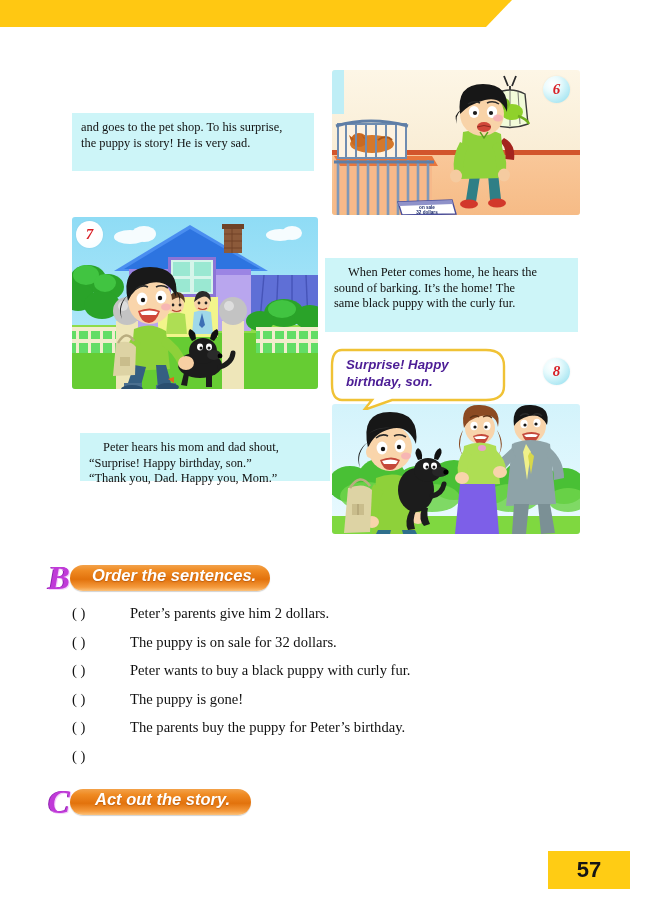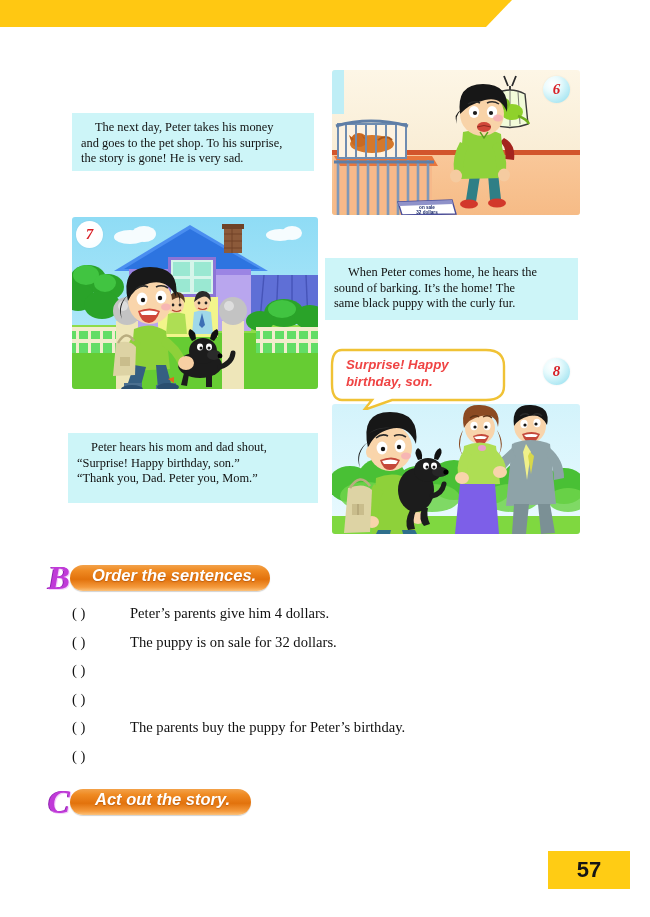--- a/index.html
+++ b/index.html
@@ -54,21 +54,21 @@
   }
 
   
   #speech-bubble-wrap { position:absolute; left:330px; top:348px; width:180px; height:62px; }
   #speech-bubble-wrap svg { position:absolute; left:0; top:0; }
   #speech-text {
     position:absolute; left:16px; top:9px; width:150px;
     font-family:"Liberation Sans", sans-serif;
     font-weight:bold; font-style:italic;
     font-size:13.3px; line-height:16.5px;
-    color:#ef4444;
+    color:#4c1d95;
   }
 
   
   .section-header { position:absolute; height:30px; }
   .sh-letter {
     position:absolute; left:0; top:-3px;
     font-family:"Liberation Serif", serif;
     font-weight:bold; font-style:italic;
     font-size:33px; line-height:33px;
     color:#c03ad8;
@@ -226,23 +226,22 @@
       <path d="M155,33 q6,-3 12,1" stroke="#2a2a2a" stroke-width="1.5" fill="none"></path>
       <ellipse cx="152" cy="57" rx="7" ry="5" fill="#d0473a"></ellipse>
       <path d="M145,57 q7,-3 14,0" stroke="#8d2a20" stroke-width="1" fill="none"></path>
       <ellipse cx="166" cy="48" rx="5" ry="3.5" fill="#f6a8b8" opacity="0.75"></ellipse>
       <path d="M156,62 l-4,6 -4,-6" stroke="#5ba020" stroke-width="1.4" fill="none"></path>
     </g>
   </svg>
 </div>
 
 <div class="text-panel" style="left:72px; top:113px; width:242px; height:58px;">
-  <div class="indent">The next day, Peter takes his money</div>
   <div>and goes to the pet shop. To his surprise,</div>
-  <div>the story is gone! He is very sad.</div>
+  <div>the puppy is story! He is very sad.</div>
 </div>
 <div class="panel-num" style="left:543px; top:76px;">
   <span>6</span>
 </div>
 
 <div class="pic-panel" style="left:72px; top:217px; width:246px; height:172px;">
   <svg viewBox="0 0 246 172" preserveAspectRatio="none">
     <defs>
       <linearGradient id="p7sky" x1="0" y1="0" x2="0" y2="1">
         <stop offset="0%" stop-color="#8fdcf5"></stop>
@@ -403,21 +402,21 @@
       <path d="M66,94 q12,-5 22,0 q-4,12 -11,12 q-8,0 -11,-12 z" fill="#d0473a"></path>
       <path d="M68,95 q10,-3 18,0 l-2,3 -14,0 z" fill="#ffffff"></path>
       <ellipse cx="94" cy="90" rx="5" ry="3.5" fill="#f6a8b8" opacity="0.7"></ellipse>
     </g>
   </svg>
 </div>
 <div class="panel-num on-white" style="left:76px; top:221px;">
   <span>7</span>
 </div>
 
-<div class="text-panel" style="left:325px; top:258px; width:253px; height:62px;">
+<div class="text-panel" style="left:325px; top:258px; width:253px; height:74px;">
   <div class="indent">When Peter comes home, he hears the</div>
   <div>sound of barking. It’s the home! The</div>
   <div>same black puppy with the curly fur.</div>
 </div>
 
 <div class="pic-panel" style="left:332px; top:404px; width:248px; height:130px;">
   <svg viewBox="0 0 248 130" preserveAspectRatio="none">
     <defs>
       <linearGradient id="p8sky" x1="0" y1="0" x2="0" y2="1">
         <stop offset="0%" stop-color="#d3f3fb"></stop>
@@ -541,46 +540,48 @@
 <div id="speech-bubble-wrap">
   <svg width="180" height="62" viewBox="0 0 180 62">
     <path d="M12,2 L156,2 Q174,2 174,18 L174,38 Q174,52 156,52 L62,52 L34,62 L42,52 L12,52 Q2,52 2,36 L2,18 Q2,2 12,2 Z" fill="#ffffff" stroke="#f0c235" stroke-width="2.4"></path>
   </svg>
   <div id="speech-text">
     <div>Surprise! Happy</div>
     <div>birthday, son.</div>
   </div>
 </div>
 
-<div class="text-panel" style="left:68px; top:433px; width:250px; height:70px;">
+<div class="text-panel" style="left:80px; top:433px; width:250px; height:48px;">
   <div class="indent">Peter hears his mom and dad shout,</div>
   <div>“Surprise!  Happy  birthday,  son.”</div>
-  <div>“Thank you, Dad. Peter you, Mom.”</div>
+  <div>“Thank you, Dad. Happy you, Mom.”</div>
 </div>
 
 <div class="section-header" style="left:48px; top:565px; width:230px;">
   <div class="sh-pill" style="width:200px;"></div>
   <div class="sh-letter">B</div>
   <div class="sh-pill-text" style="left:44px;">Order the sentences.</div>
 </div>
 
 <div id="sentence-list">
   <div class="sentence-row">
     <span class="sentence-paren">(      )</span>
-    <span class="sentence-text">Peter’s parents give him 4 dollars.</span>
+    <span class="sentence-text">Peter’s parents give him 2 dollars.</span>
   </div>
   <div class="sentence-row">
     <span class="sentence-paren">(      )</span>
     <span class="sentence-text">The puppy is on sale for 32 dollars.</span>
   </div>
   <div class="sentence-row">
     <span class="sentence-paren">(      )</span>
+    <span class="sentence-text">Peter wants to buy a black puppy with curly fur.</span>
   </div>
   <div class="sentence-row">
     <span class="sentence-paren">(      )</span>
+    <span class="sentence-text">The puppy is gone!</span>
   </div>
   <div class="sentence-row">
     <span class="sentence-paren">(      )</span>
     <span class="sentence-text">The parents buy the puppy for Peter’s birthday.</span>
   </div>
   <div class="sentence-row">
     <span class="sentence-paren">(      )</span>
   </div>
 </div>
 

